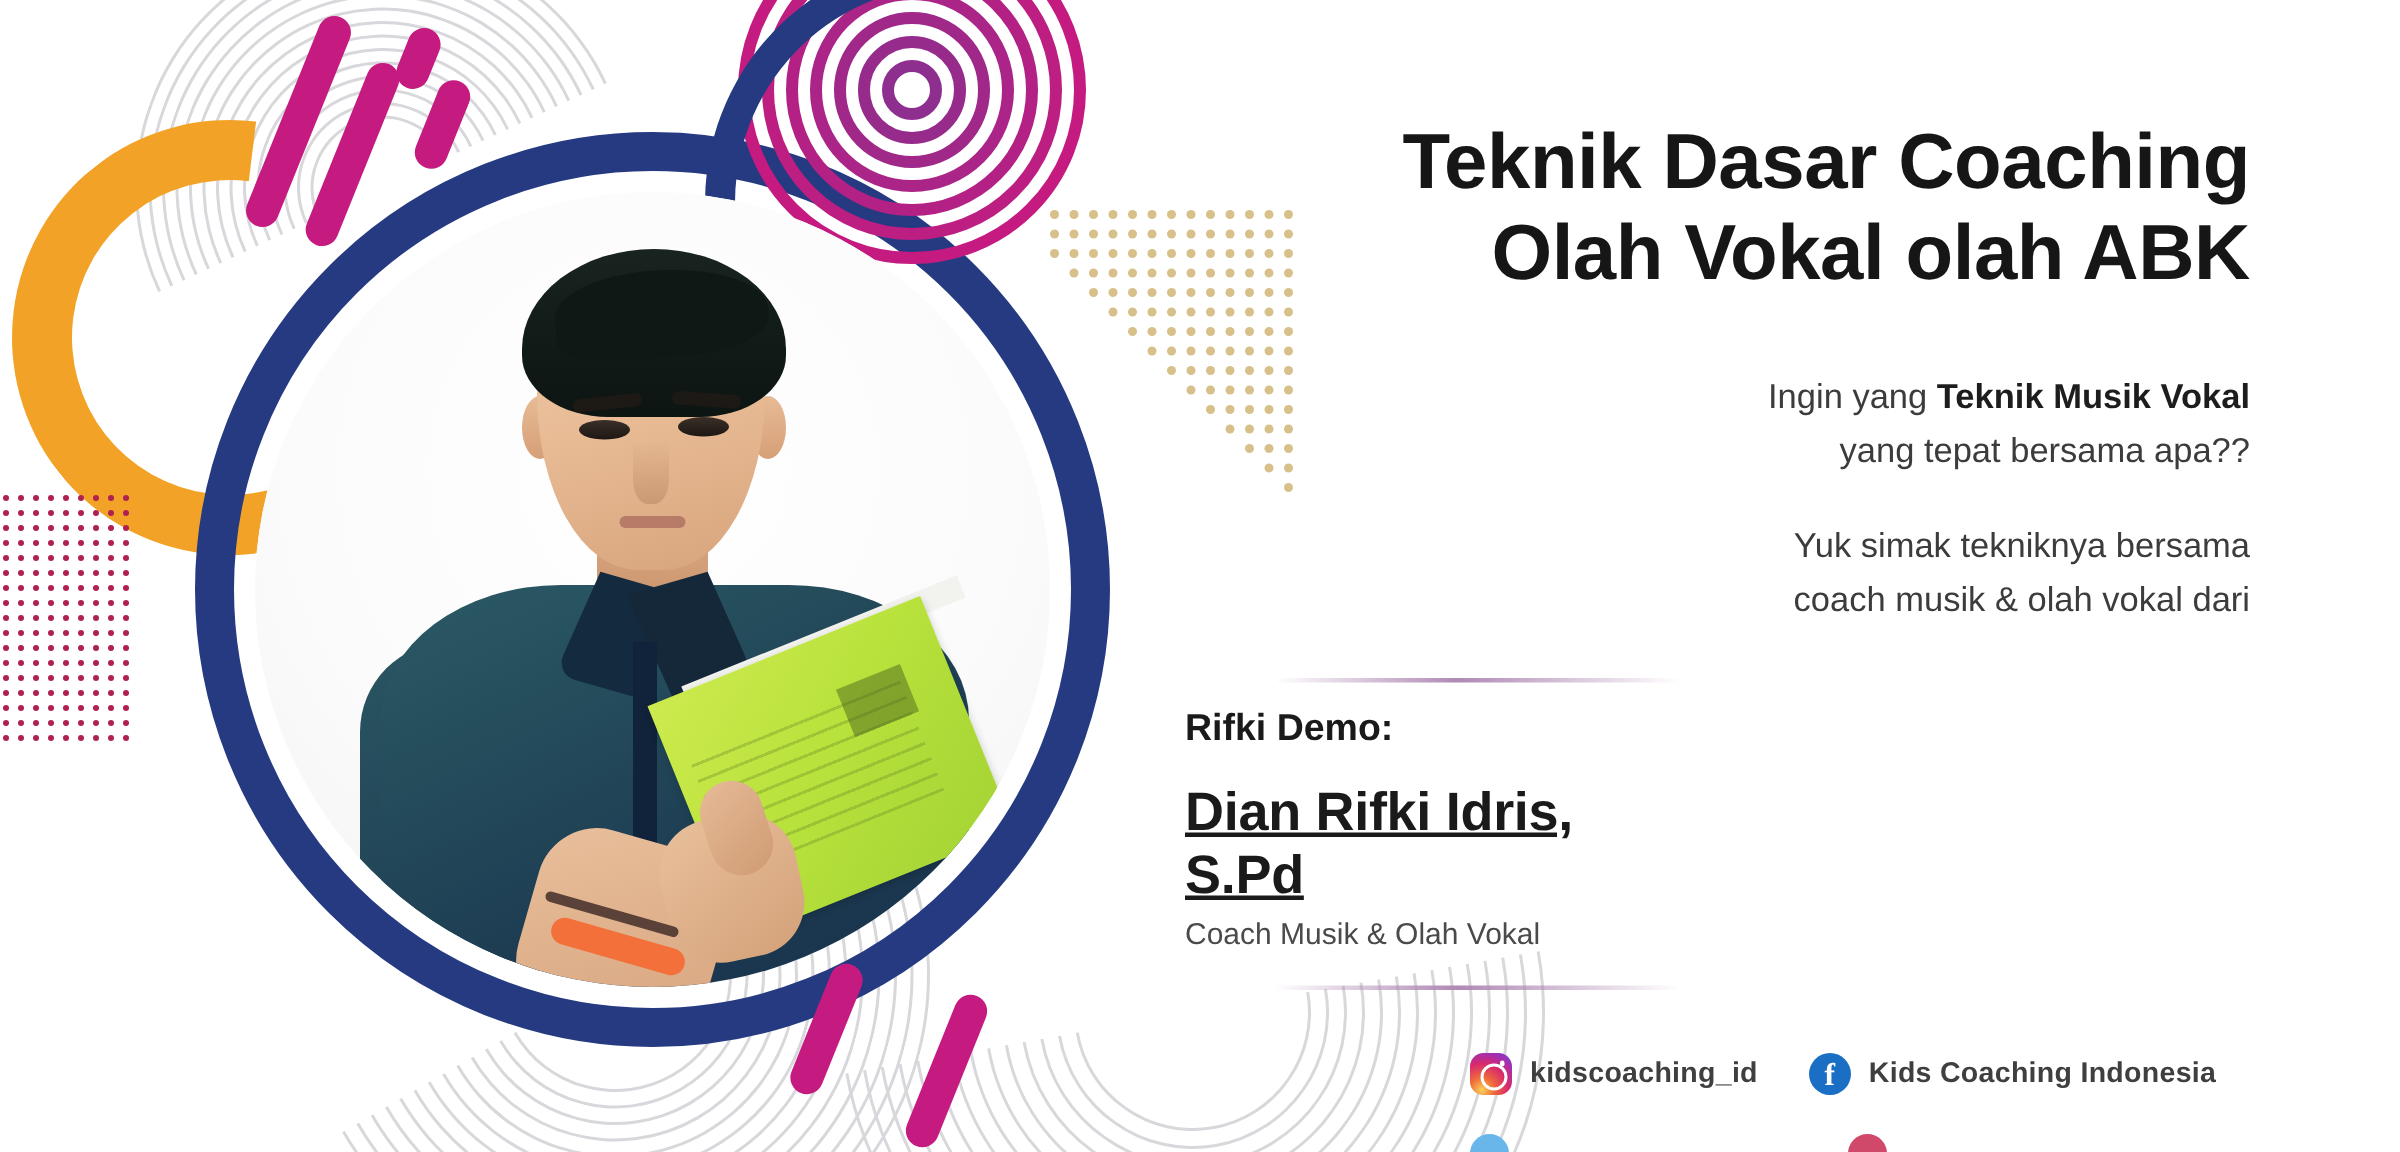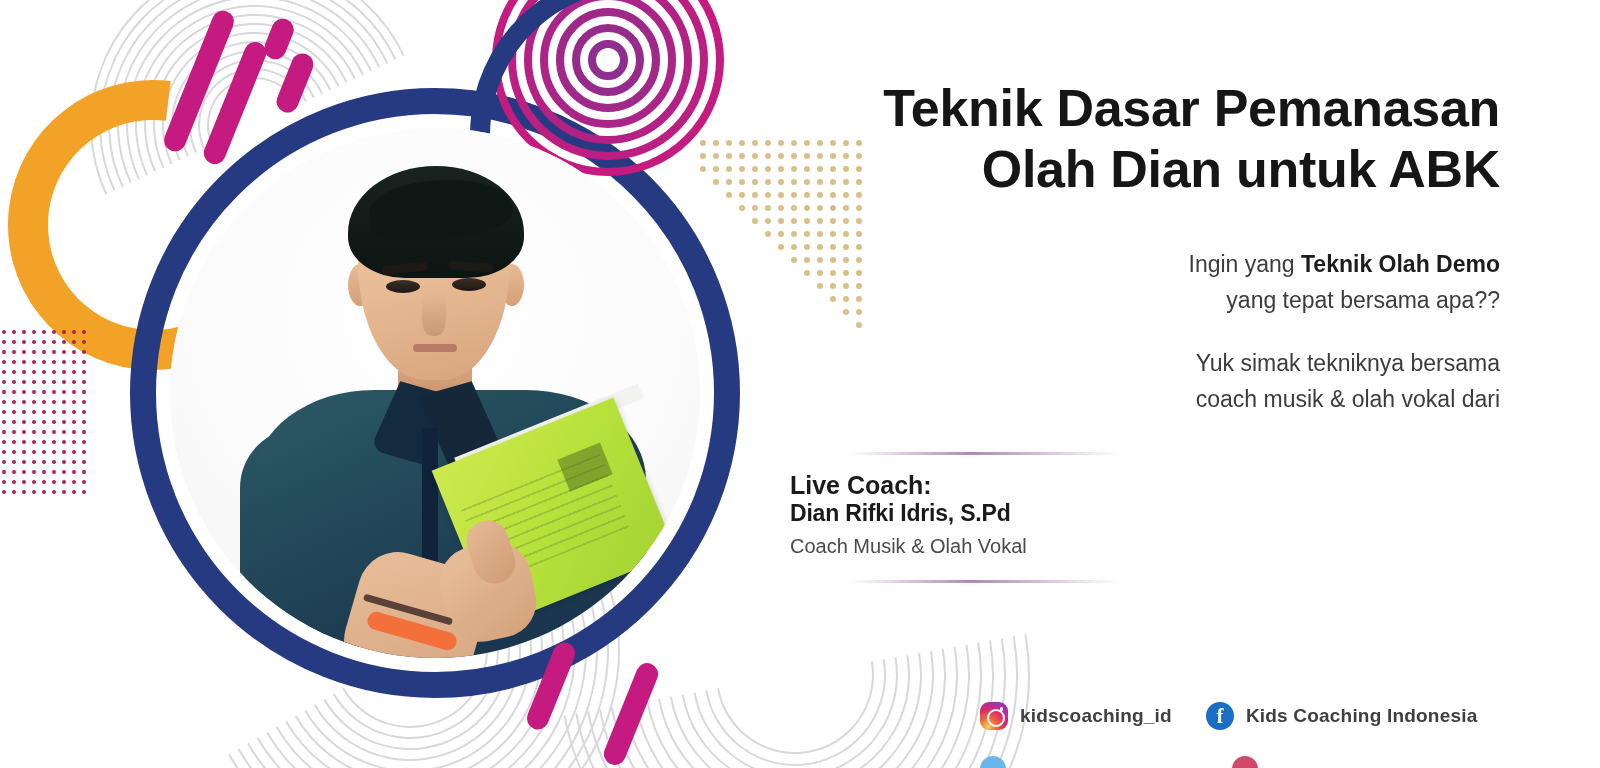--- a/index.html
+++ b/index.html
@@ -228,22 +228,23 @@
   }
   .divider {
     height:3px; width:270px; margin-left:60px;
     background:linear-gradient(90deg,rgba(160,110,160,0) 0%,#b089b5 45%,rgba(160,110,160,0) 100%);
     border-radius:2px;
   }
   .demo-label {
     margin-top:16px; font-size:25px; font-weight:bold; color:#1a1a1a;
   }
   .demo-name {
-    margin-top:0; font-size:23px; font-weight:bold; color:#1a1a1a;
+    margin-top:20px; font-size:36px; font-weight:bold; color:#1a1a1a;
     letter-spacing:-.2px;
+    text-decoration:underline;
   }
   .demo-role {
     margin-top:8px; font-size:20px; color:#4a4a4a;
   }
   .divider-b { margin-top:22px; }
 
   
   .socials {
     position:absolute; left:980px; top:702px; z-index:20;
     display:flex; align-items:flex-end; gap:34px;
@@ -656,38 +657,38 @@
       <div class="book-mark"></div>
       <div class="forearm"></div>
       <div class="hand"></div>
       <div class="thumb"></div>
       <div class="wrist-band2"></div>
       <div class="wrist-band"></div>
     </div>
   </div>
 
   <div class="title">
-    <div>Teknik Dasar Pemanasan</div>
-    <div>Olah Dian untuk ABK</div>
+    <div>Teknik Dasar Coaching</div>
+    <div>Olah Vokal olah ABK</div>
   </div>
 
   <div class="subcopy">
     <p>
-      <span>Ingin yang </span><span class="b">Teknik Olah Demo</span><br>
+      <span>Ingin yang </span><span class="b">Teknik Musik Vokal</span><br>
       <span>yang tepat bersama apa??</span>
     </p>
     <p>
       <span>Yuk simak tekniknya bersama</span><br>
       <span>coach musik &amp; olah vokal dari</span><br>
     </p>
   </div>
 
   <div class="demo">
     <div class="divider"></div>
-    <div class="demo-label">Live Coach:</div>
+    <div class="demo-label">Rifki Demo:</div>
     <div class="demo-name">Dian Rifki Idris, S.Pd</div>
     <div class="demo-role">Coach Musik &amp; Olah Vokal</div>
     <div class="divider divider-b"></div>
   </div>
 
   <div class="socials">
     <div class="social">
       <span class="ig-icon"></span>
       <span class="social-label">kidscoaching_id</span>
     </div>

